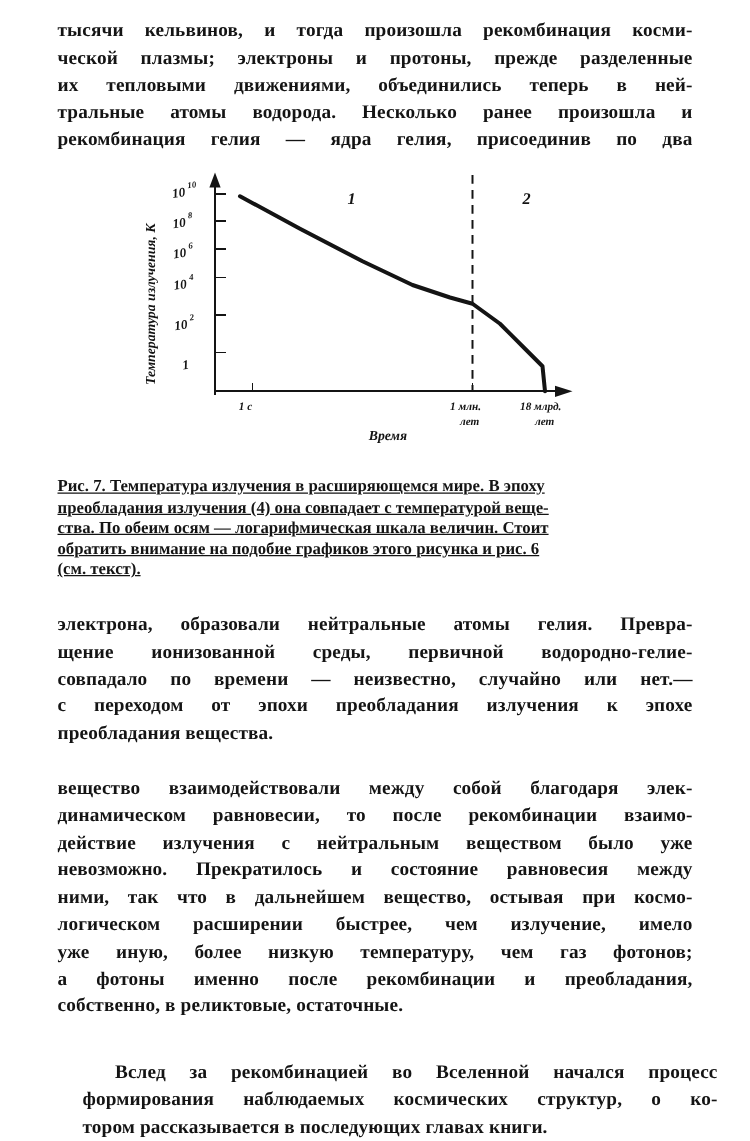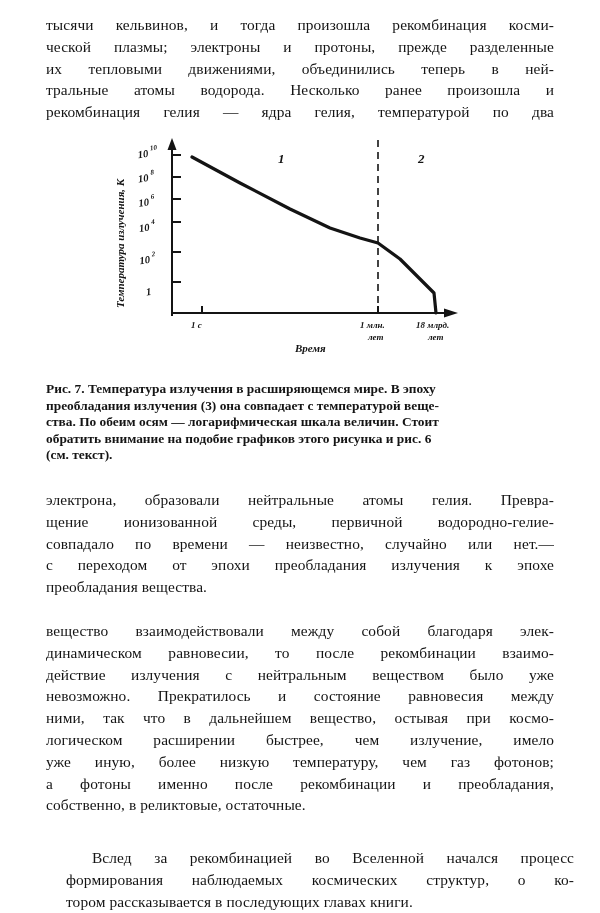--- a/index.html
+++ b/index.html
@@ -25,39 +25,40 @@
 
   
   .para {
     position: absolute;
     left: 46px;
     width: 508px;
     font-size: 15.4px;
     line-height: 21.8px;
     text-align: justify;
     text-align-last: left;
-    font-weight: 400;
+    font-weight: 700;
     letter-spacing: 0.1px;
     color: #141414;
     -webkit-font-smoothing: none;
   }
   .para.just-all { text-align-last: justify; }
   .para .indent { display: inline-block; width: 26px; }
 
   
   .caption {
     position: absolute;
     left: 46px;
     width: 509px;
     font-size: 13.4px;
     line-height: 16.6px;
     text-align: justify;
     text-align-last: left;
     font-weight: 700;
     color: #141414;
+    text-decoration: underline;
   }
 
   
   #figure {
     position: absolute;
     left: 110px;
     top: 130px;
     width: 360px;
     height: 240px;
   }
@@ -102,21 +103,21 @@
 </head>
 <body>
 
 <div id="page">
 
   <div class="para just-all" style="top:14px;">
     <div>тысячи кельвинов, и тогда произошла рекомбинация косми-</div>
     <div>ческой плазмы; электроны и протоны, прежде разделенные</div>
     <div>их тепловыми движениями, объединились теперь в ней-</div>
     <div>тральные атомы водорода. Несколько ранее произошла и</div>
-    <div>рекомбинация гелия — ядра гелия, температурой по два</div>
+    <div>рекомбинация гелия — ядра гелия, присоединив по два</div>
   </div>
 
   <div id="figure">
     <svg width="360" height="240" viewBox="0 0 360 240" xmlns="http://www.w3.org/2000/svg">
 
       <g shape-rendering="crispEdges">
         <line x1="62" y1="15" x2="62" y2="186" stroke="#141414" stroke-width="1.6"></line>
       </g>
       <polygon points="62,8 57.5,20 66.5,20" fill="#141414"></polygon>
 
@@ -180,21 +181,21 @@
 
       <path d="M 82 27 L 130 53 L 180 79 L 220 98 L 250 108 L 268 113 L 290 129 L 310 149 L 324 163 L 326 183" fill="none" stroke="#141414" stroke-width="3.2" stroke-linejoin="round" stroke-linecap="round"></path>
 
       <text class="region-label" x="168" y="33">1</text>
       <text class="region-label" x="308" y="33">2</text>
     </svg>
   </div>
 
   <div class="caption" style="top:381px;">
     <div>Рис. 7. Температура излучения в расширяющемся мире. В эпоху</div>
-    <div>преобладания излучения (3) она совпадает с температурой веще-</div>
+    <div>преобладания излучения (4) она совпадает с температурой веще-</div>
     <div>ства. По обеим осям — логарифмическая шкала величин. Стоит</div>
     <div>обратить внимание на подобие графиков этого рисунка и рис. 6</div>
     <div>(см. текст).</div>
   </div>
 
   <div class="para just-all" style="top:489px;">
     <div>электрона, образовали нейтральные атомы гелия. Превра-</div>
     <div>щение ионизованной среды, первичной водородно-гелие-</div>
     <div>совпадало по времени — неизвестно, случайно или нет.—</div>
     <div>с переходом от эпохи преобладания излучения к эпохе</div>

